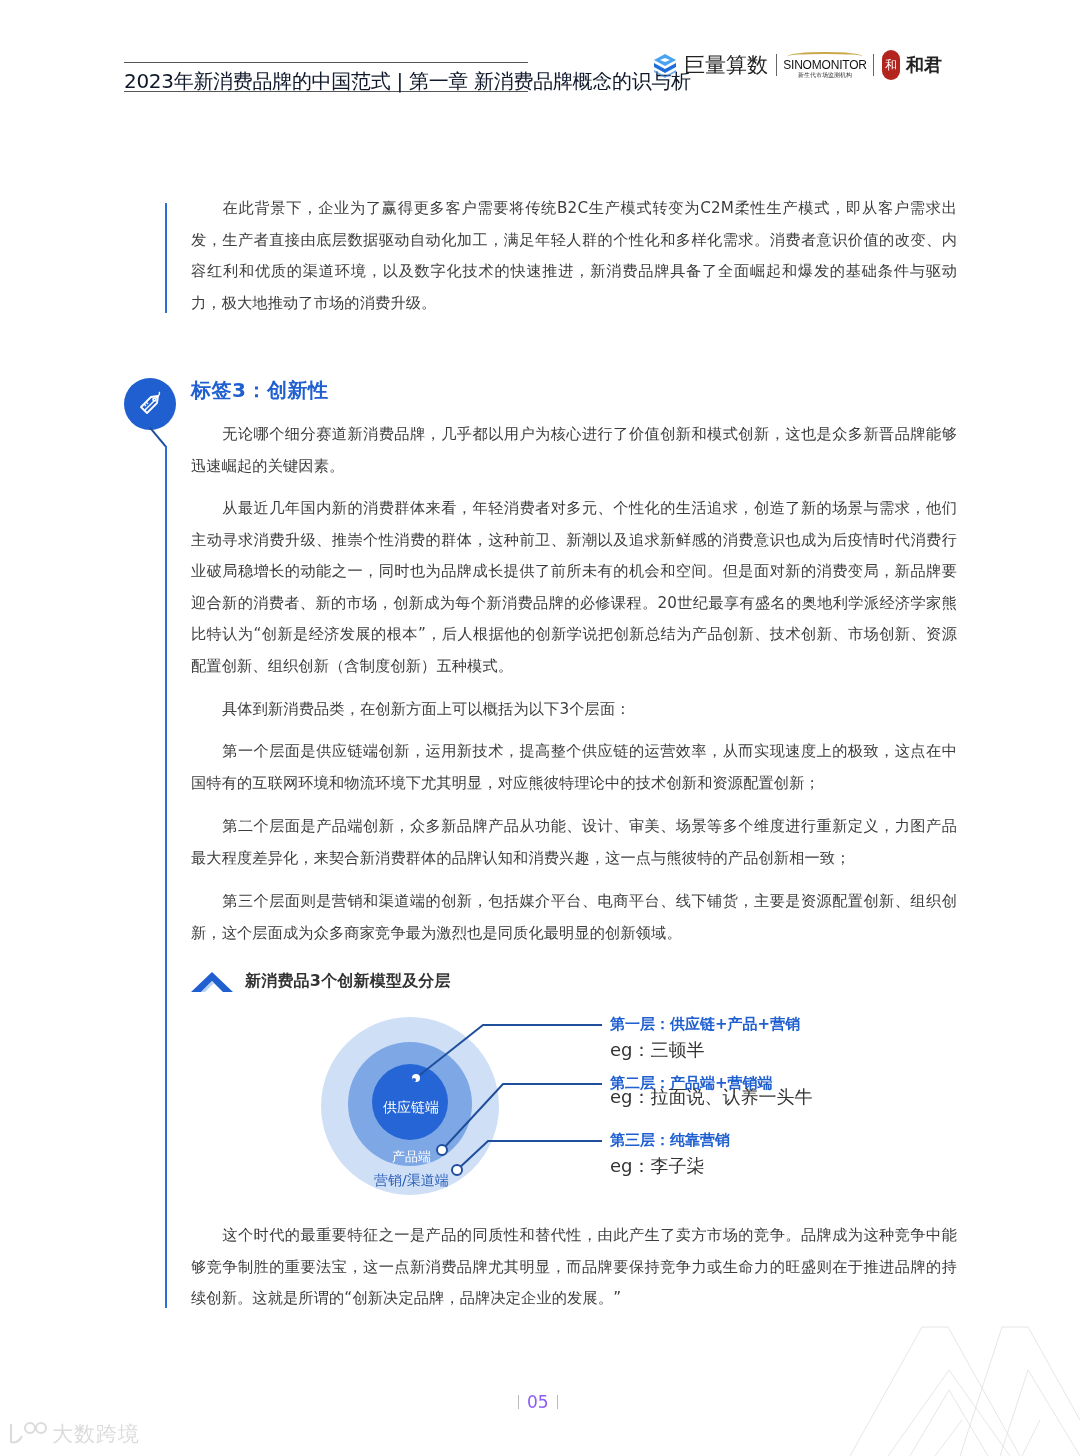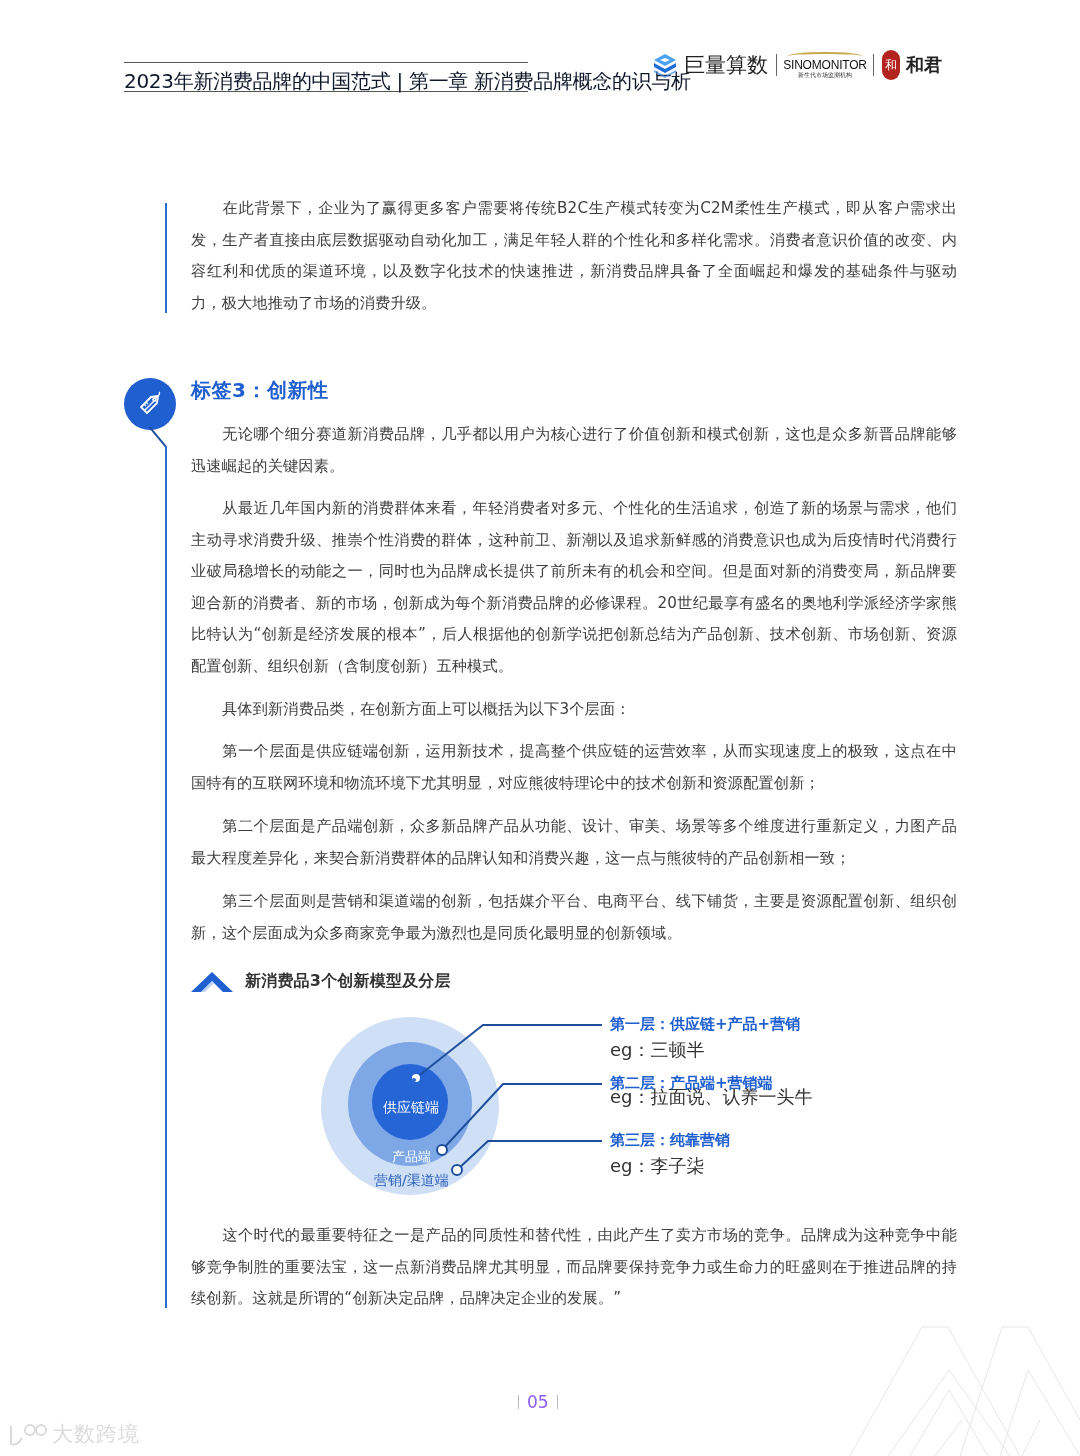--- a/index.html
+++ b/index.html
@@ -39,21 +39,21 @@
 
   
   .diagram { position: absolute; left: 320px; top: 1010px; width: 520px; height: 190px; }
   .layer-label { position: absolute; font-size: 15px; font-weight: bold; color: #1f5fd0; white-space: nowrap; }
   .layer-eg { position: absolute; font-size: 18px; color: #333; white-space: nowrap; }
 
   
   .page-num-wrap { position: absolute; left: 518px; top: 1392px; display: flex; align-items: center; }
   .pn-bar { width: 1px; height: 14px; background: #bbb; }
   .page-num { font-size: 17px; color: #8b5cf6; margin: 0 8px; }
-  .watermark { position: absolute; left: 8px; top: 1420px; display: flex; align-items: flex-end; opacity: 0.75; }
+  .watermark { position: absolute; left: 8px; top: 1420px; display: flex; align-items: flex-start; opacity: 0.75; }
   .wm-text { font-size: 21px; color: #d0d0d0; margin-left: 4px; letter-spacing: 1px; }
   .deco-lines { position: absolute; left: 850px; top: 1310px; }
 </style>
 </head>
 <body>
 
 <div class="hdr-title-wrap">
   <div class="hdr-title">2023年新消费品牌的中国范式 | 第一章 新消费品牌概念的识与析</div>
 </div>
 

